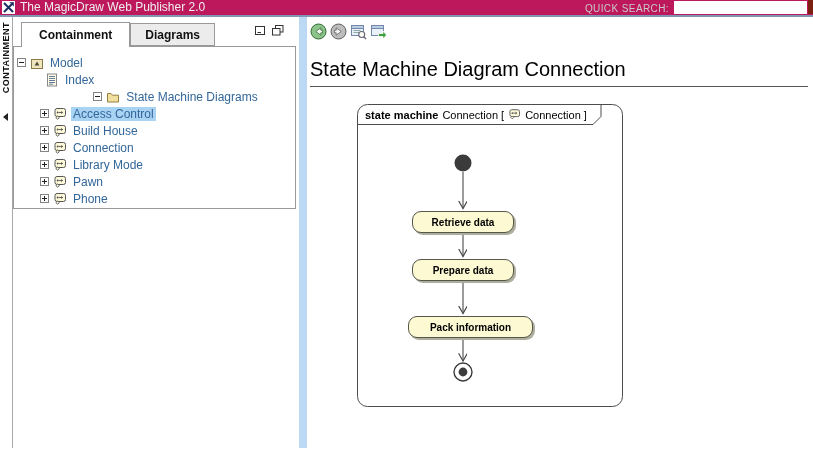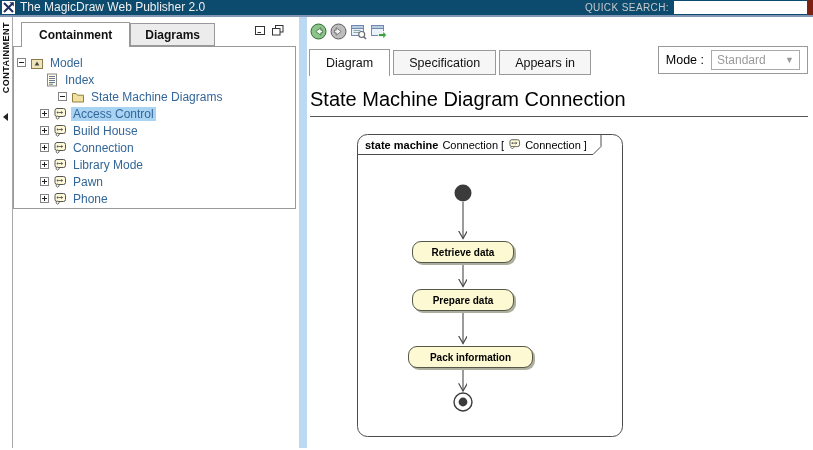--- a/index.html
+++ b/index.html
@@ -1,21 +1,21 @@
 <!DOCTYPE html>
 <html><head>
 <meta charset="utf-8">
 <style>
   * { box-sizing: border-box; margin: 0; padding: 0; }
   html,body { width:813px; height:450px; overflow:hidden; }
   body { font-family:"Liberation Sans", sans-serif; background:#fff; position:relative; }
 
   
-  .header { height:17px; background:#0c4a6e; border-bottom:2px solid #8295b5;
-            display:flex; align-items:center; padding:1px 0 1px 2px; }
+  .header { height:17px; background:#be185d; border-bottom:2px solid #8295b5;
+            display:flex; align-items:flex-end; padding:1px 0 1px 2px; }
   .logo { width:13px; height:13px; background:#fff; margin-right:5px; flex:0 0 auto; }
   .app-title { color:#efefef; font-size:12px; line-height:13px; white-space:nowrap; }
   .hspacer { flex:1; }
   .search-label { color:#c9c9c9; font-size:10px; letter-spacing:.4px; margin-right:5px; }
   .search-input { width:133px; height:13px; border:none; background:#fff; font-size:11px; padding:0 2px; outline:none; }
   .header-edge { width:5px; height:15px; background:#7c2012; margin-left:1px; flex:0 0 auto; }
 
   
   .body-row { display:flex; height:431px; }
 
@@ -31,21 +31,21 @@
   .side-tabs { display:flex; align-items:flex-end; height:27px; padding-left:8px; position:relative; }
   .side-tab { border:1px solid #999; background:#ececec; font-size:12px; font-weight:bold; color:#111;
               padding:4px 14px 3px; cursor:default; }
   .side-tab.active { background:#fff; border-bottom:none; padding:5px 17px 5px; position:relative; z-index:2; margin-bottom:-1px; }
   .win-icons { position:absolute; right:12px; top:6px; display:flex; gap:6px; }
 
   .tree-box { border:1px solid #999; background:#fff; height:163px; padding-top:7px; overflow:hidden; }
   .tree-row { display:flex; align-items:center; height:17px; font-size:12px; color:#336699; white-space:nowrap; }
   .tree-row .expander { margin-right:4px; flex:0 0 auto; }
   .tree-row .ticon { margin-right:4px; flex:0 0 auto; }
-  .lvl0 { padding-left:3px; } .lvl1 { padding-left:44px; } .lvl1b { padding-left:31px; } .lvl2 { padding-left:26px; }
+  .lvl0 { padding-left:3px; } .lvl1 { padding-left:44px;justify-content:center; } .lvl1b { padding-left:31px; } .lvl2 { padding-left:26px; }
   .tlabel { padding:0 2px; cursor:pointer; }
   .tlabel.selected { background:#a9d3f3; }
 
   
   .divider { width:8px; background:#bcd9f4; flex:0 0 auto; }
 
   
   .main-panel { flex:1; background:#fff; position:relative; }
   .toolbar { display:flex; gap:3px; padding:6px 0 5px 3px; height:28px; }
   .tbtn { width:17px; height:17px; cursor:pointer; }
@@ -271,38 +271,20 @@
         <circle cx="11.7" cy="11.5" r="3" fill="#fdfdf2" stroke="#667" stroke-width="1.1"></circle>
         <line x1="13.8" y1="13.8" x2="16" y2="16" stroke="#667" stroke-width="1.4"></line>
       </svg>
       <svg class="tbtn" viewBox="0 0 17 17">
         <rect x="1.5" y="2.5" width="12" height="10" fill="#eaf1f9" stroke="#7388aa"></rect>
         <rect x="1.5" y="2.5" width="12" height="3" fill="#b9cde2" stroke="#7388aa"></rect>
         <path d="M8.5 10.5 L13 10.5 L13 8 L16.5 12 L13 16 L13 13.5 L8.5 13.5 Z" fill="#3f9e3f" stroke="#fff" stroke-width="0.8"></path>
       </svg>
     </div>
 
-    <div class="main-tabs">
-      <div class="main-tab active">
-        <span>Diagram</span>
-      </div>
-      <div class="main-tab">
-        <span>Specification</span>
-      </div>
-      <div class="main-tab">
-        <span>Appears in</span>
-      </div>
-      <div class="mode-box">
-        <span class="mode-label">Mode :</span>
-        <div class="mode-select">
-          <span>Standard</span>
-          <span class="mode-arrow">▼</span>
-        </div>
-      </div>
-    </div>
 
     <div class="content">
       <h1 class="page-title">State Machine Diagram Connection</h1>
       <hr class="title-rule">
 
       <div class="diagram-area">
         <svg class="diagram-svg" width="500" height="318" viewBox="0 0 500 318">
           <defs>
             <marker id="arrowOpen" markerWidth="10" markerHeight="10" refX="7" refY="4" orient="auto">
               <path d="M0,0 L7,4 L0,8" fill="none" stroke="#4a4a4a" stroke-width="1.1"></path>

